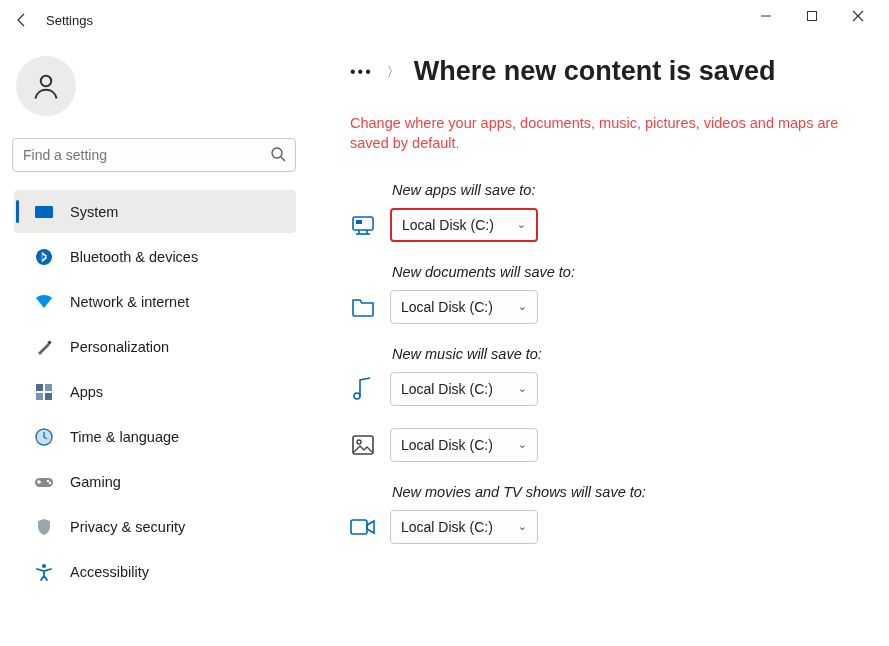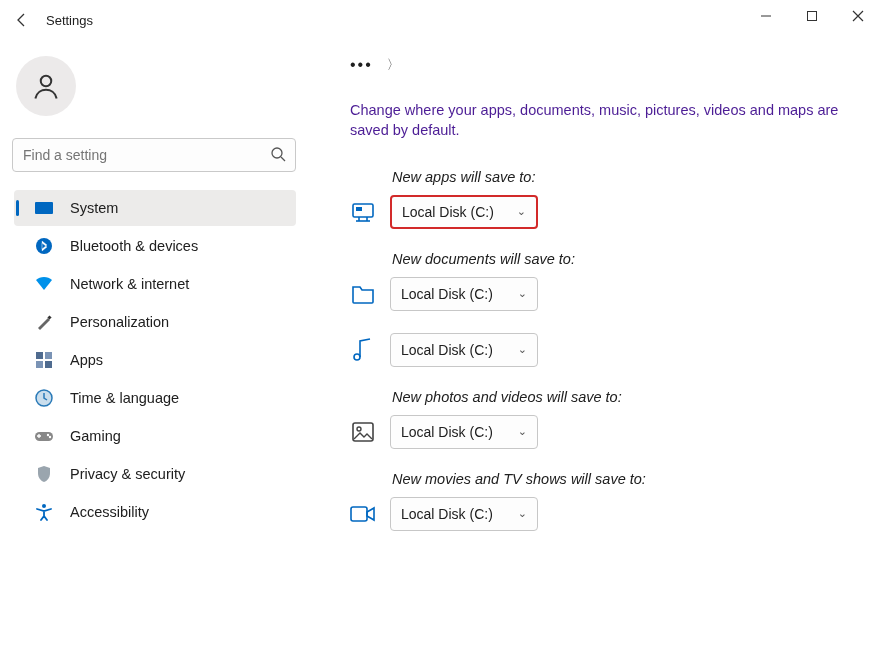--- a/index.html
+++ b/index.html
@@ -14,31 +14,31 @@
 .layout { display: flex; height: calc(100% - 40px); }
 
 .sidebar { width: 310px; padding: 8px 8px 8px 8px; }
 .avatar { width: 60px; height: 60px; border-radius: 50%; background: #eceaea; display: flex; align-items: center; justify-content: center; margin: 8px 0 22px 8px; }
 .avatar svg { width: 30px; height: 30px; }
 .search { position: relative; margin: 0 6px 18px 4px; }
 .search input { width: 100%; height: 34px; border: 1px solid #c9c9c9; border-radius: 4px; padding: 0 54px 0 10px; font-size: 14px; background:#fdfdfd; }
 .search .sicon { position: absolute; right: 10px; top: 8px; }
 
 .navlist { list-style: none; }
-.navitem { display: flex; align-items: center; height: 36px; padding: 0 12px 0 20px; border-radius: 4px; cursor: pointer; font-size: 14.5px; position: relative; margin: 2px 6px; }
+.navitem { display: flex; align-items: center; height: 43px; padding: 0 12px 0 20px; border-radius: 4px; cursor: pointer; font-size: 14.5px; position: relative; margin: 2px 6px; }
 .navitem .nicon { width: 20px; height: 20px; margin-right: 16px; display: flex; align-items: center; justify-content: center; }
 .navitem.active { background: #ecebea; }
 .navitem.active::before { content: ""; position: absolute; left: 2px; top: 10px; bottom: 10px; width: 3px; background: #0067c0; border-radius: 2px; }
 
 .main { flex: 1; padding: 16px 20px 0 40px; }
 .breadcrumb { display: flex; align-items: center; gap: 14px; margin-bottom: 26px; }
 .breadcrumb .dots { font-size: 16px; letter-spacing: 2px; }
 .breadcrumb .chev { font-size: 13px; color:#555; }
 .breadcrumb h1 { font-size: 27px; font-weight: 600; }
-.desc { font-size: 14.5px; color: #4c1d95; margin-bottom: 28px; max-width: 520px; line-height: 1.4; }
+.desc { font-size: 14.5px; color: #ef4444; margin-bottom: 28px; max-width: 520px; line-height: 1.4; }
 
 .setting { margin-bottom: 22px; }
 .setting .row { display: flex; align-items: center; gap: 14px; }
 .setting-label { font-size: 14.5px; margin: 0 0 10px 42px; font-style: italic; }
 .cicon { width: 26px; height: 26px; display: flex; align-items: center; justify-content: center; }
 .dropdown { height: 34px; min-width: 148px; border: 1px solid #c7c7c7; border-radius: 4px; background:#fdfdfd; display: flex; align-items: center; padding: 0 10px; font-size: 14px; cursor: pointer; gap:2px; }
 .dropdown .dd-chev { margin-left: auto; color:#555; font-size:11px; }
 .dropdown.hl { border: 2px solid #d22929; }
 </style>
 </head>
@@ -168,20 +168,21 @@
           </span>
           <span>Accessibility</span>
         </li>
       </ul>
   </aside>
 
   <main class="main">
     <div class="breadcrumb">
       <span class="dots">•••</span>
       <span class="chev">〉</span>
+      <h1>Where new content is saved</h1>
     </div>
     <p class="desc">Change where your apps, documents, music, pictures, videos and maps are saved by default.</p>
     <div id="settings">
         <div class="setting">
           <div class="setting-label">New apps will save to:</div>
   <div class="row">
     <span class="cicon">
               <svg width="24" height="24" viewBox="0 0 24 24">
                 <rect x="2" y="4" width="20" height="13" rx="1.5" fill="none" stroke="#0067c0" stroke-width="1.6"></rect>
                 <rect x="5" y="7" width="6" height="4" fill="#0067c0"></rect>
@@ -204,35 +205,35 @@
                 <path d="M2 4h7l2 3h11v12a1 1 0 0 1-1 1H3a1 1 0 0 1-1-1z" fill="none" stroke="#0067c0" stroke-width="1.6"></path>
               </svg>
             </span>
     <div class="dropdown">
       <span>Local Disk (C:)</span>
       <span class="dd-chev">⌄</span>
     </div>
   </div>
         </div>
         <div class="setting">
+          <div class="setting-label">New music will save to:</div>
   <div class="row">
     <span class="cicon">
               <svg width="22" height="24" viewBox="0 0 22 24">
                 <circle cx="5" cy="19" r="3" fill="none" stroke="#0067c0" stroke-width="1.6"></circle>
                 <path d="M8 19V3l10-2" fill="none" stroke="#0067c0" stroke-width="1.6"></path>
               </svg>
             </span>
     <div class="dropdown">
       <span>Local Disk (C:)</span>
       <span class="dd-chev">⌄</span>
     </div>
   </div>
         </div>
         <div class="setting">
-          <div class="setting-label">New photos and videos will save to:</div>
   <div class="row">
     <span class="cicon">
               <svg width="24" height="22" viewBox="0 0 24 22">
                 <rect x="2" y="2" width="20" height="18" rx="2" fill="none" stroke="#444" stroke-width="1.6"></rect>
                 <circle cx="8" cy="8" r="2" fill="none" stroke="#444" stroke-width="1.4"></circle>
                 <path d="M3 18l6-6 4 4 3-3 5 5" fill="none" stroke="#444" stroke-width="1.4"></path>
               </svg>
             </span>
     <div class="dropdown">
       <span>Local Disk (C:)</span>

